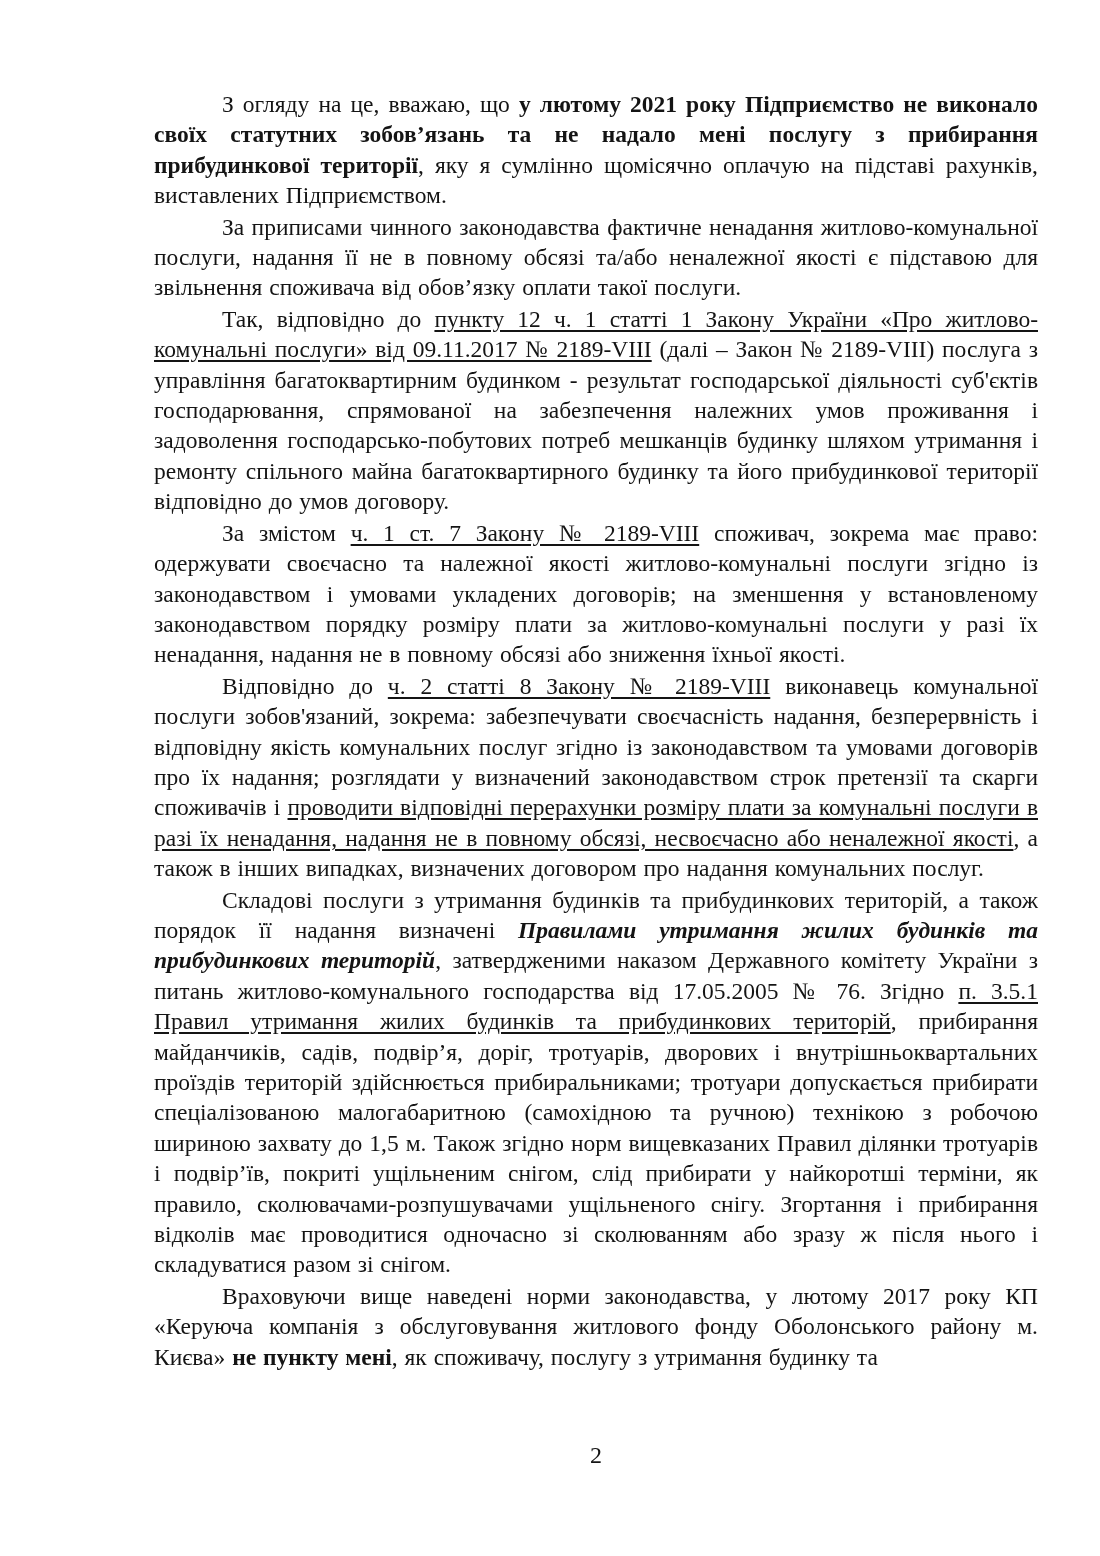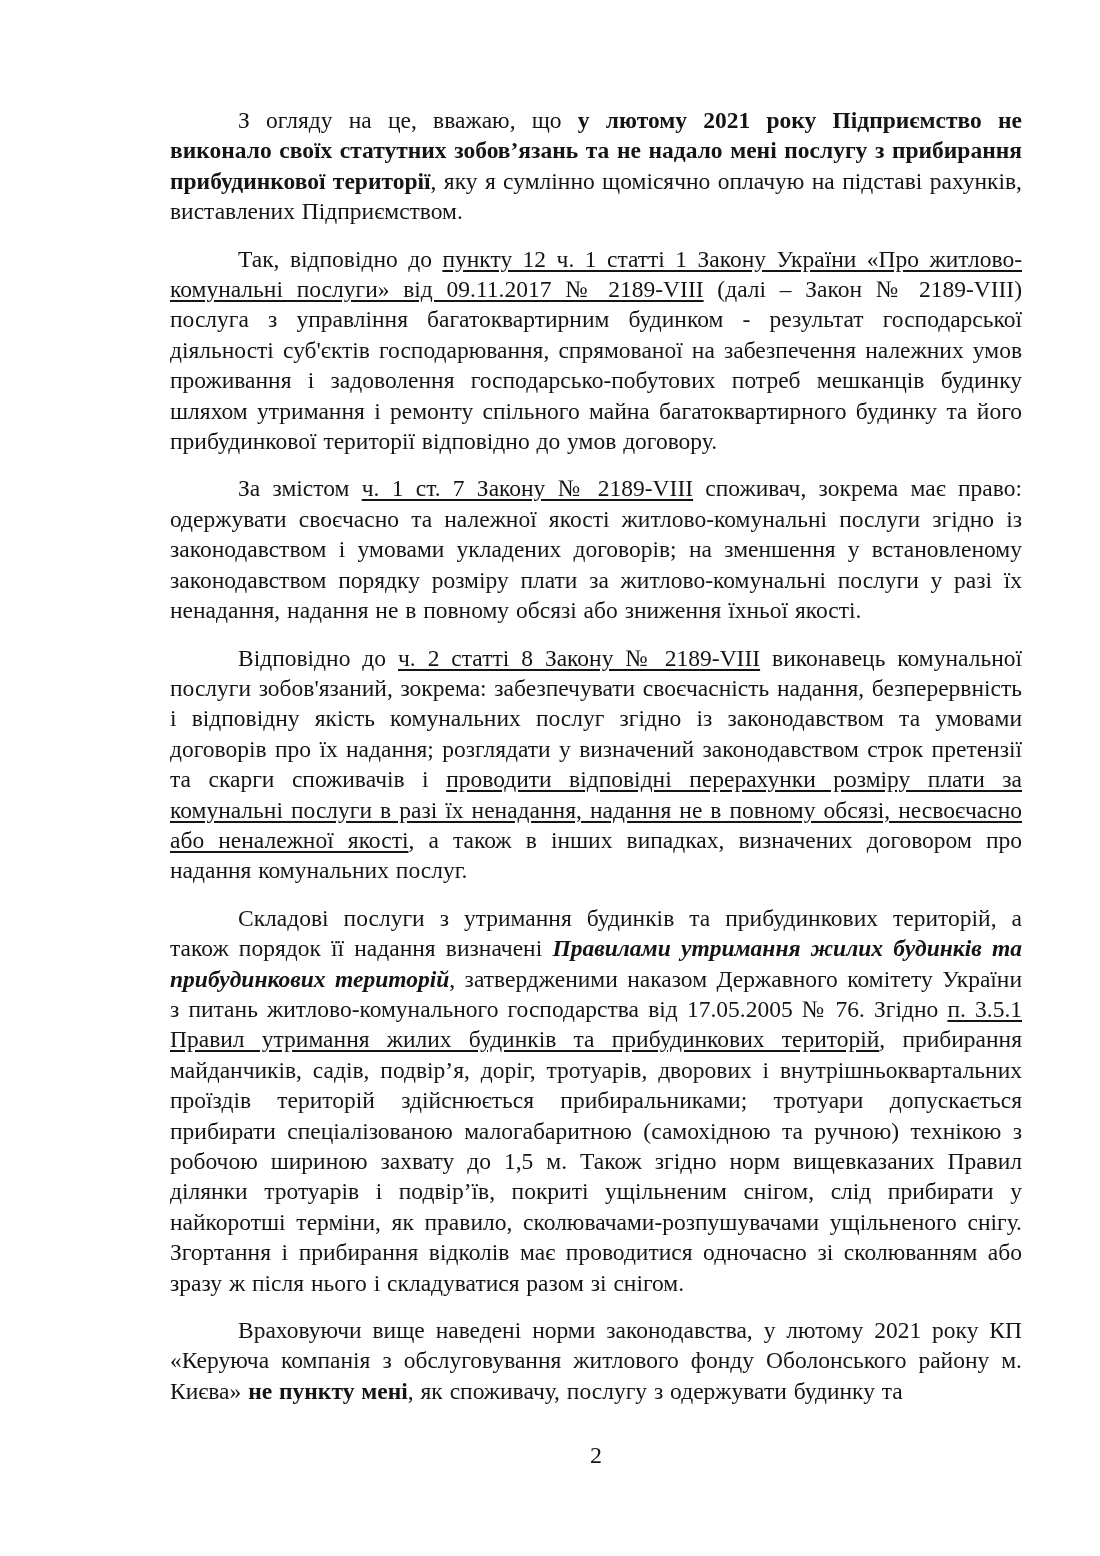--- a/index.html
+++ b/index.html
@@ -16,21 +16,21 @@
     font-family: "Liberation Serif", "DejaVu Serif", serif;
     color: #141414;
   }
   .content {
     position: absolute;
     left: 153px;
     top: 88px;
     width: 886px;
   }
   .content p.para {
-    margin: 17px;
+    margin: 1px;
     padding: 0;
     font-size: 23.5px;
     line-height: 30.4px;
     text-indent: 68px;
     text-align: justify;
     word-spacing: 1px;
   }
   .content p.para span { white-space: normal; }
   .b { font-weight: bold; }
   .i { font-style: italic; }
@@ -44,20 +44,21 @@
     font-size: 24px;
     line-height: 30px;
   }
 </style>
 </head>
 <body>
 
 <div class="page">
   <div class="content">
       <p class="para"><span>З огляду на це, вважаю, що </span><span class="b">у лютому 2021 року Підприємство не виконало своїх статутних зобов’язань та не надало мені послугу з прибирання прибудинкової території</span><span>, яку я сумлінно щомісячно оплачую на підставі рахунків, виставлених Підприємством.</span></p>
+      <p class="para"><span>За приписами чинного законодавства фактичне ненадання житлово-комунальної послуги, надання її не в повному обсязі та/або неналежної якості є підставою для звільнення споживача від обов’язку оплати такої послуги.</span></p>
       <p class="para"><span>Так, відповідно до </span><span class="u">пункту 12 ч. 1 статті 1 Закону України «Про житлово-комунальні послуги» від 09.11.2017 № 2189-VIII</span><span> (далі – Закон № 2189-VIII) послуга з управління багатоквартирним будинком - результат господарської діяльності суб'єктів господарювання, спрямованої на забезпечення належних умов проживання і задоволення господарсько-побутових потреб мешканців будинку шляхом утримання і ремонту спільного майна багатоквартирного будинку та його прибудинкової території відповідно до умов договору.</span></p>
       <p class="para"><span>За змістом </span><span class="u">ч. 1 ст. 7 Закону № 2189-VIII</span><span> споживач, зокрема має право: одержувати своєчасно та належної якості житлово-комунальні послуги згідно із законодавством і умовами укладених договорів; на зменшення у встановленому законодавством порядку розміру плати за житлово-комунальні послуги у разі їх ненадання, надання не в повному обсязі або зниження їхньої якості.</span></p>
       <p class="para"><span>Відповідно до </span><span class="u">ч. 2 статті 8 Закону № 2189-VIII</span><span> виконавець комунальної послуги зобов'язаний, зокрема: забезпечувати своєчасність надання, безперервність і відповідну якість комунальних послуг згідно із законодавством та умовами договорів про їх надання; розглядати у визначений законодавством строк претензії та скарги споживачів і </span><span class="u">проводити відповідні перерахунки розміру плати за комунальні послуги в разі їх ненадання, надання не в повному обсязі, несвоєчасно або неналежної якості</span><span>, а також в інших випадках, визначених договором про надання комунальних послуг.</span></p>
       <p class="para"><span>Складові послуги з утримання будинків та прибудинкових територій, а також порядок її надання визначені </span><span class="b i">Правилами утримання жилих будинків та прибудинкових територій</span><span>, затвердженими наказом Державного комітету України з питань житлово-комунального господарства від 17.05.2005 № 76. Згідно </span><span class="u">п. 3.5.1 Правил утримання жилих будинків та прибудинкових територій</span><span>, прибирання майданчиків, садів, подвір’я, доріг, тротуарів, дворових і внутрішньоквартальних проїздів територій здійснюється прибиральниками; тротуари допускається прибирати спеціалізованою малогабаритною (самохідною та ручною) технікою з робочою шириною захвату до 1,5 м. Також згідно норм вищевказаних Правил ділянки тротуарів і подвір’їв, покриті ущільненим снігом, слід прибирати у найкоротші терміни, як правило, сколювачами-розпушувачами ущільненого снігу. Згортання і прибирання відколів має проводитися одночасно зі сколюванням або зразу ж після нього і складуватися разом зі снігом.</span></p>
-      <p class="para"><span>Враховуючи вище наведені норми законодавства, у лютому 2021 року КП «Керуюча компанія з обслуговування житлового фонду Оболонського району м. Києва» </span><span class="b">не пункту мені</span><span>, як споживачу, послугу з одержувати будинку та</span></p>
+      <p class="para"><span>Враховуючи вище наведені норми законодавства, у лютому 2017 року КП «Керуюча компанія з обслуговування житлового фонду Оболонського району м. Києва» </span><span class="b">не пункту мені</span><span>, як споживачу, послугу з утримання будинку та</span></p>
     </div>
   <div class="page-number">2</div>
 </div>
 
 </body></html>

